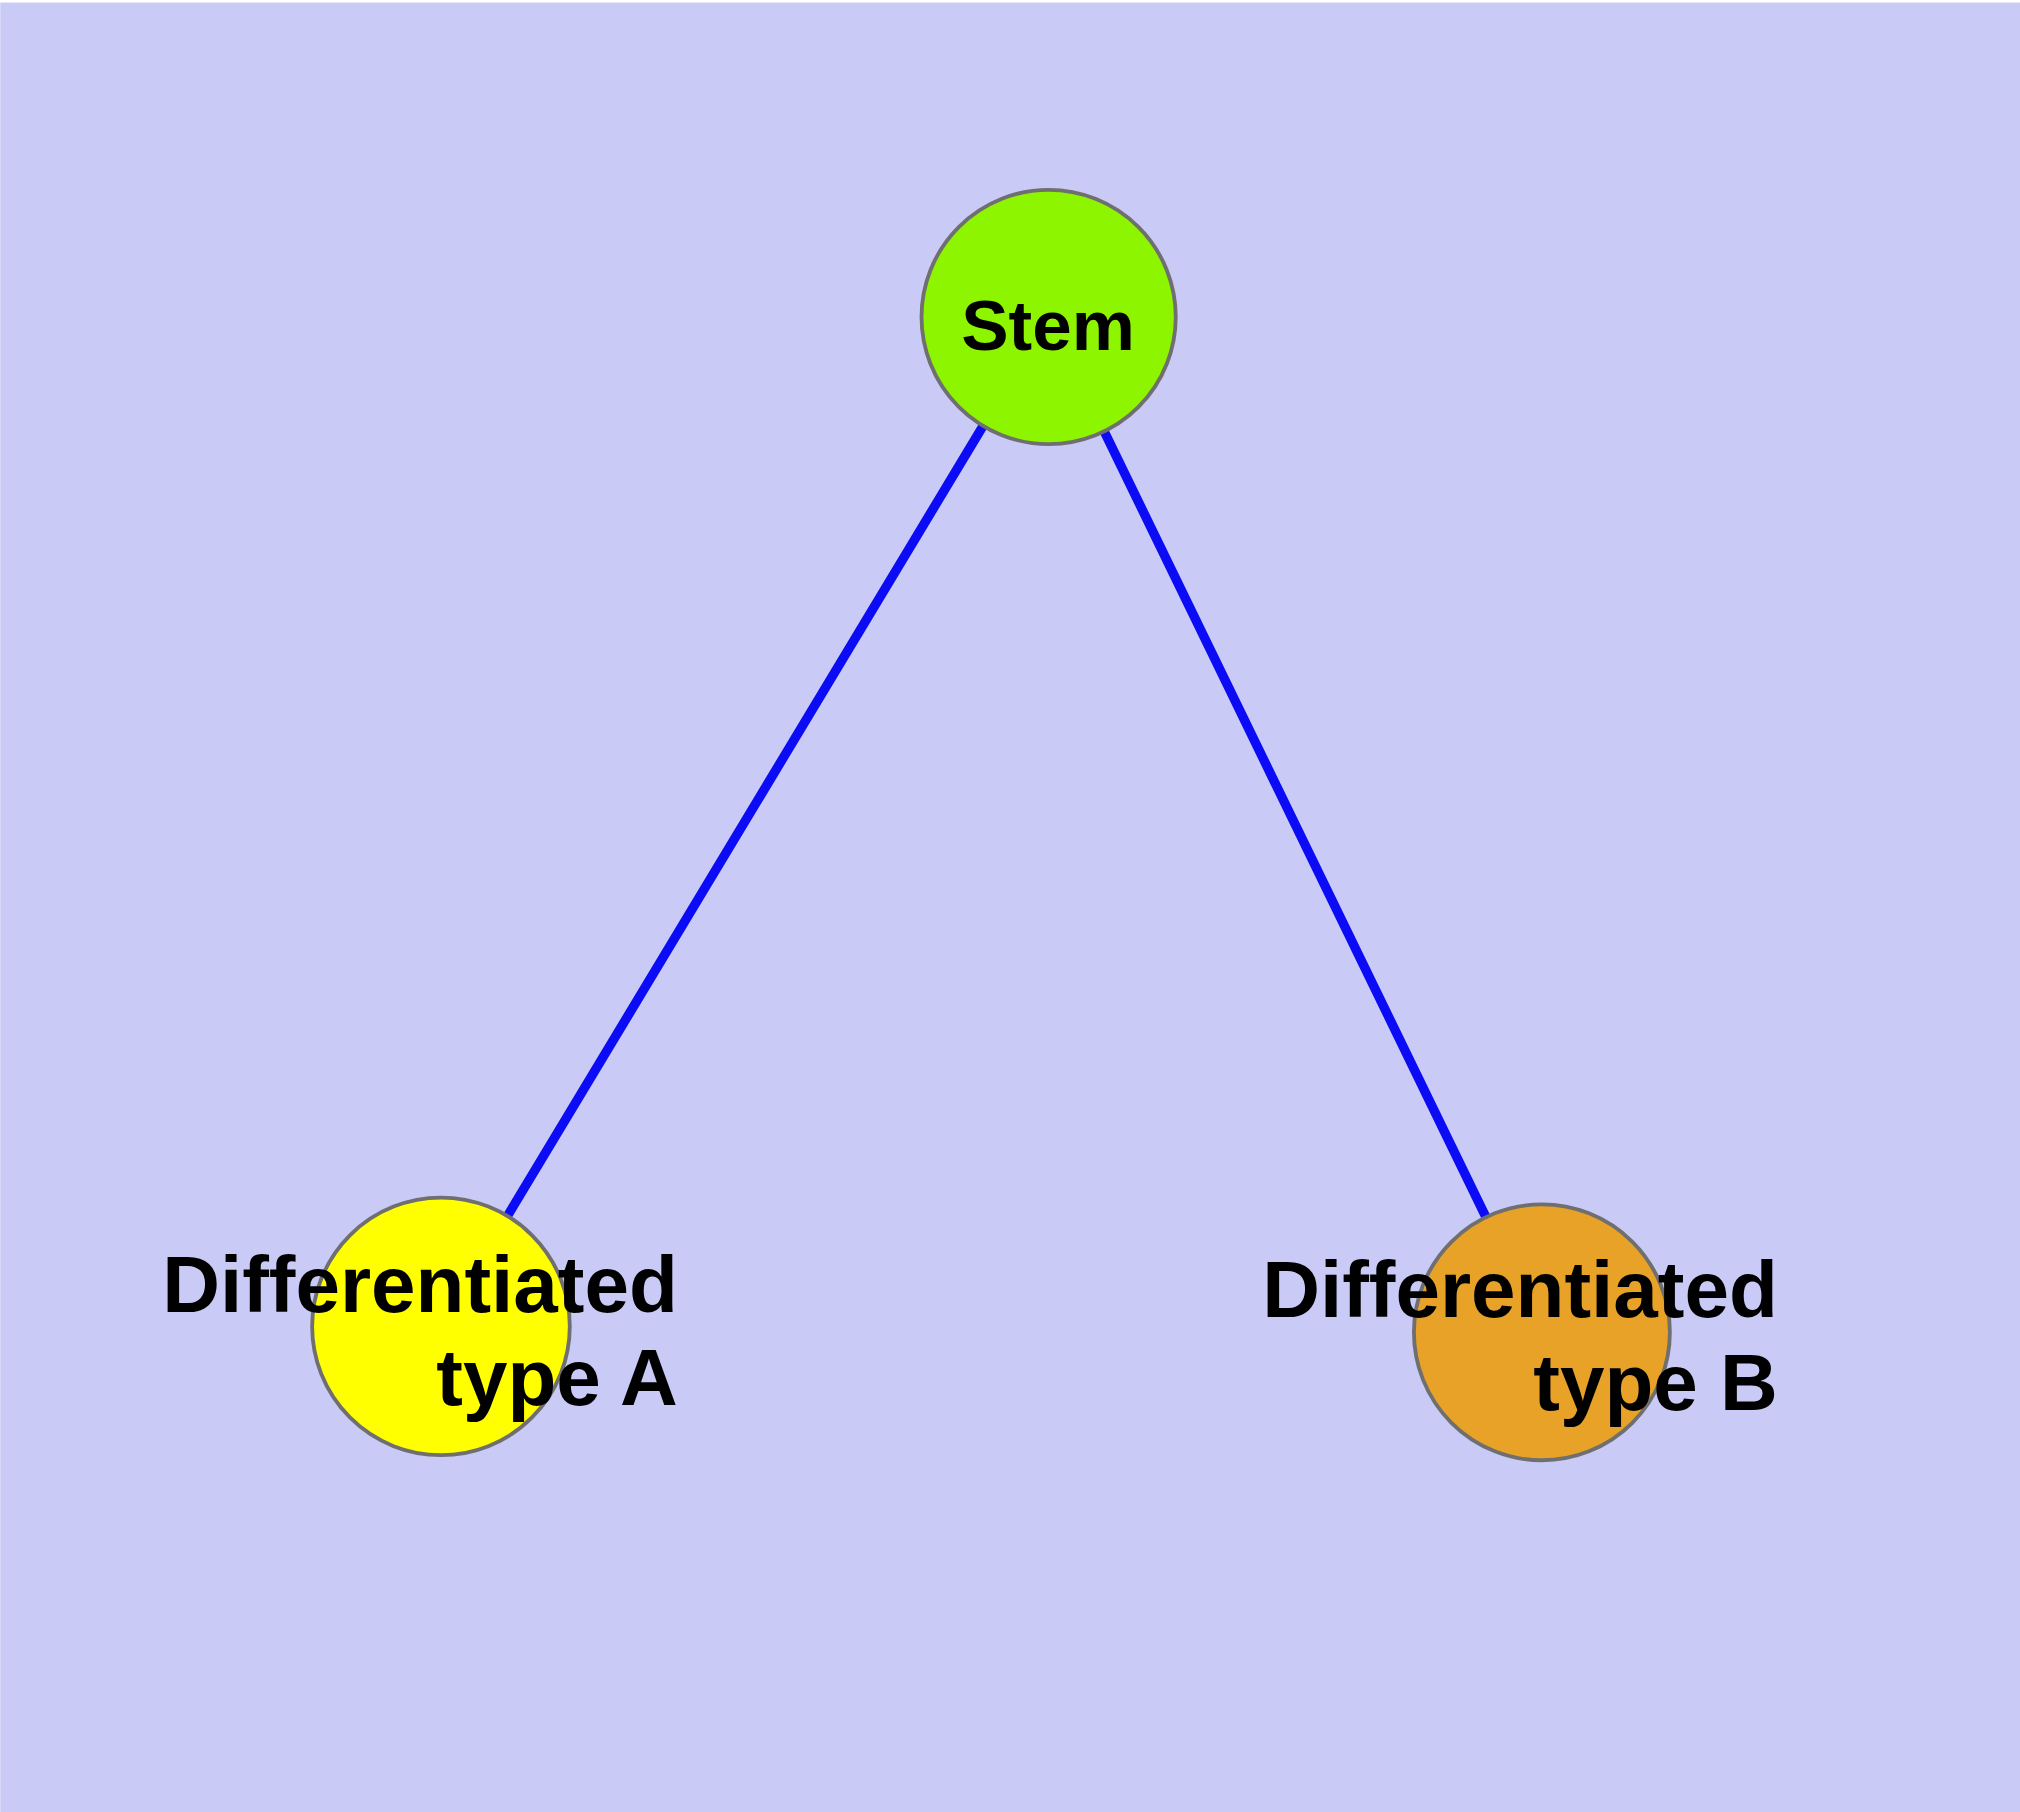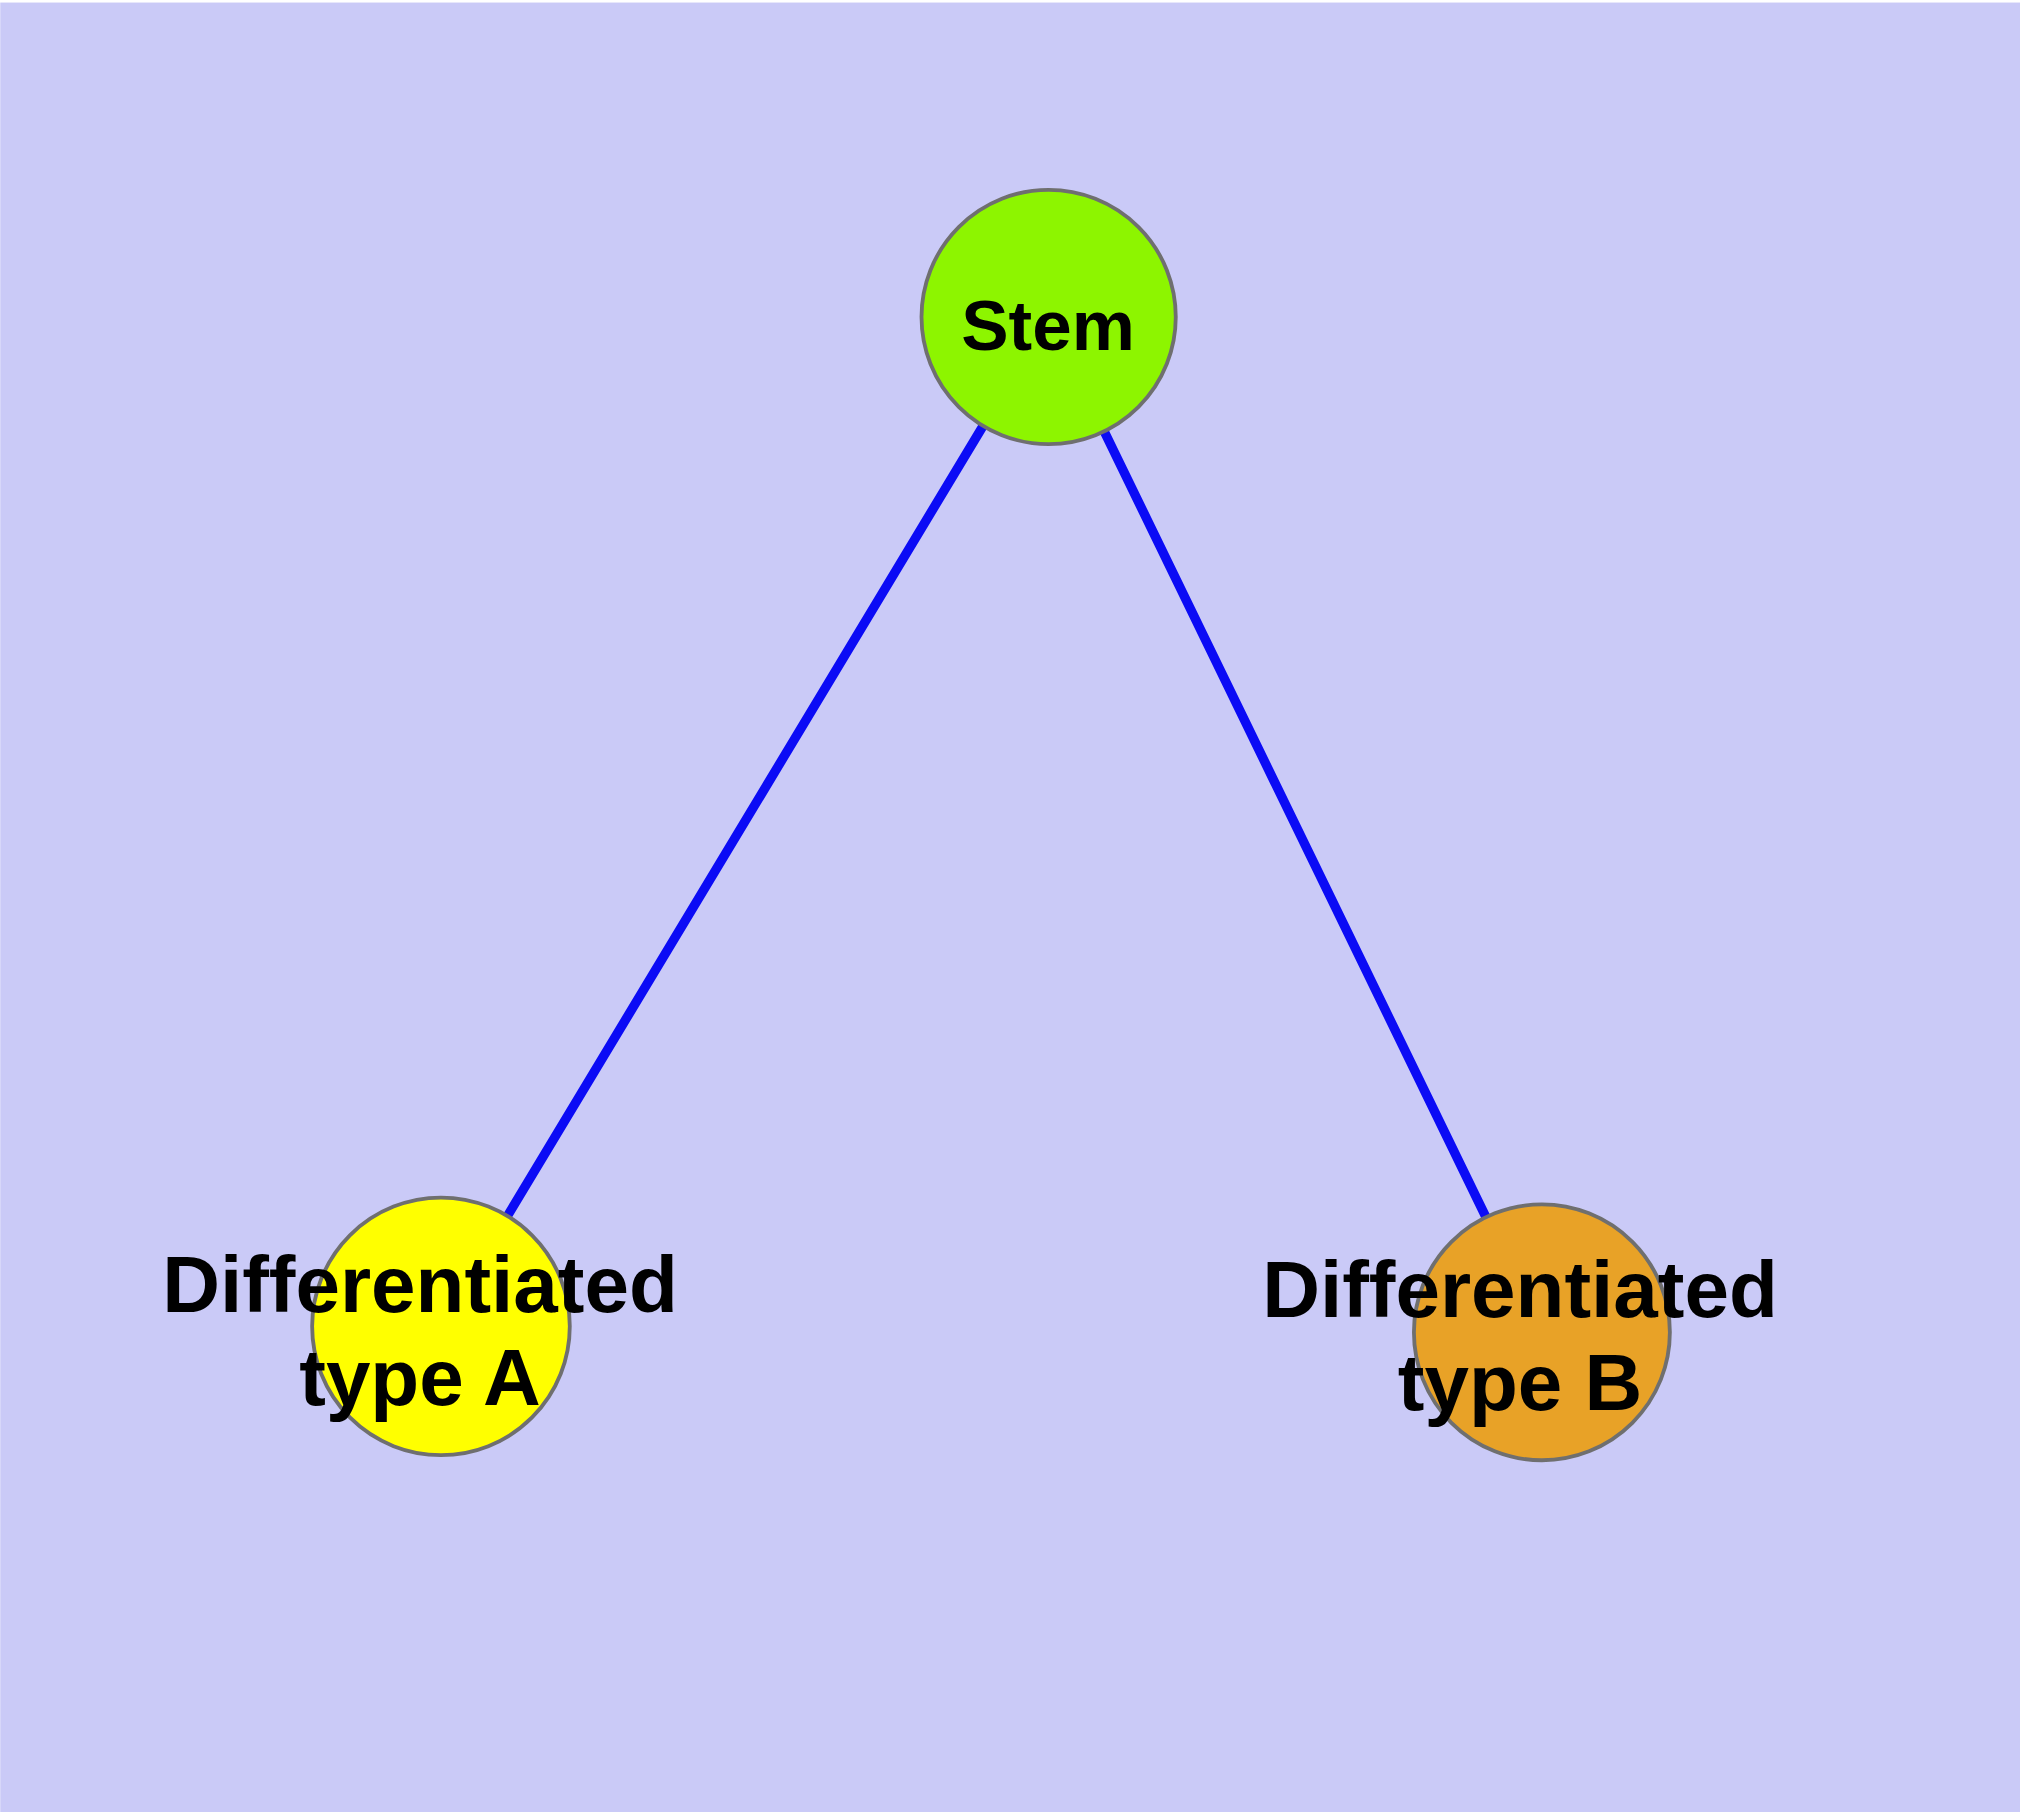--- a/index.html
+++ b/index.html
@@ -18,21 +18,21 @@
     position: absolute;
     left: 0;
     top: 0;
     display: block;
   }
   .node-label {
     position: absolute;
     transform: translate(-50%, -50%);
     font-weight: bold;
     color: #000000;
-    text-align: center;
+    text-align: right;
     white-space: pre-line;
     font-size: 80px;
     line-height: 93px;
     letter-spacing: 0px;
   }
   .node-label.single-line {
     font-size: 71px;
     line-height: normal;
   }
 </style>

